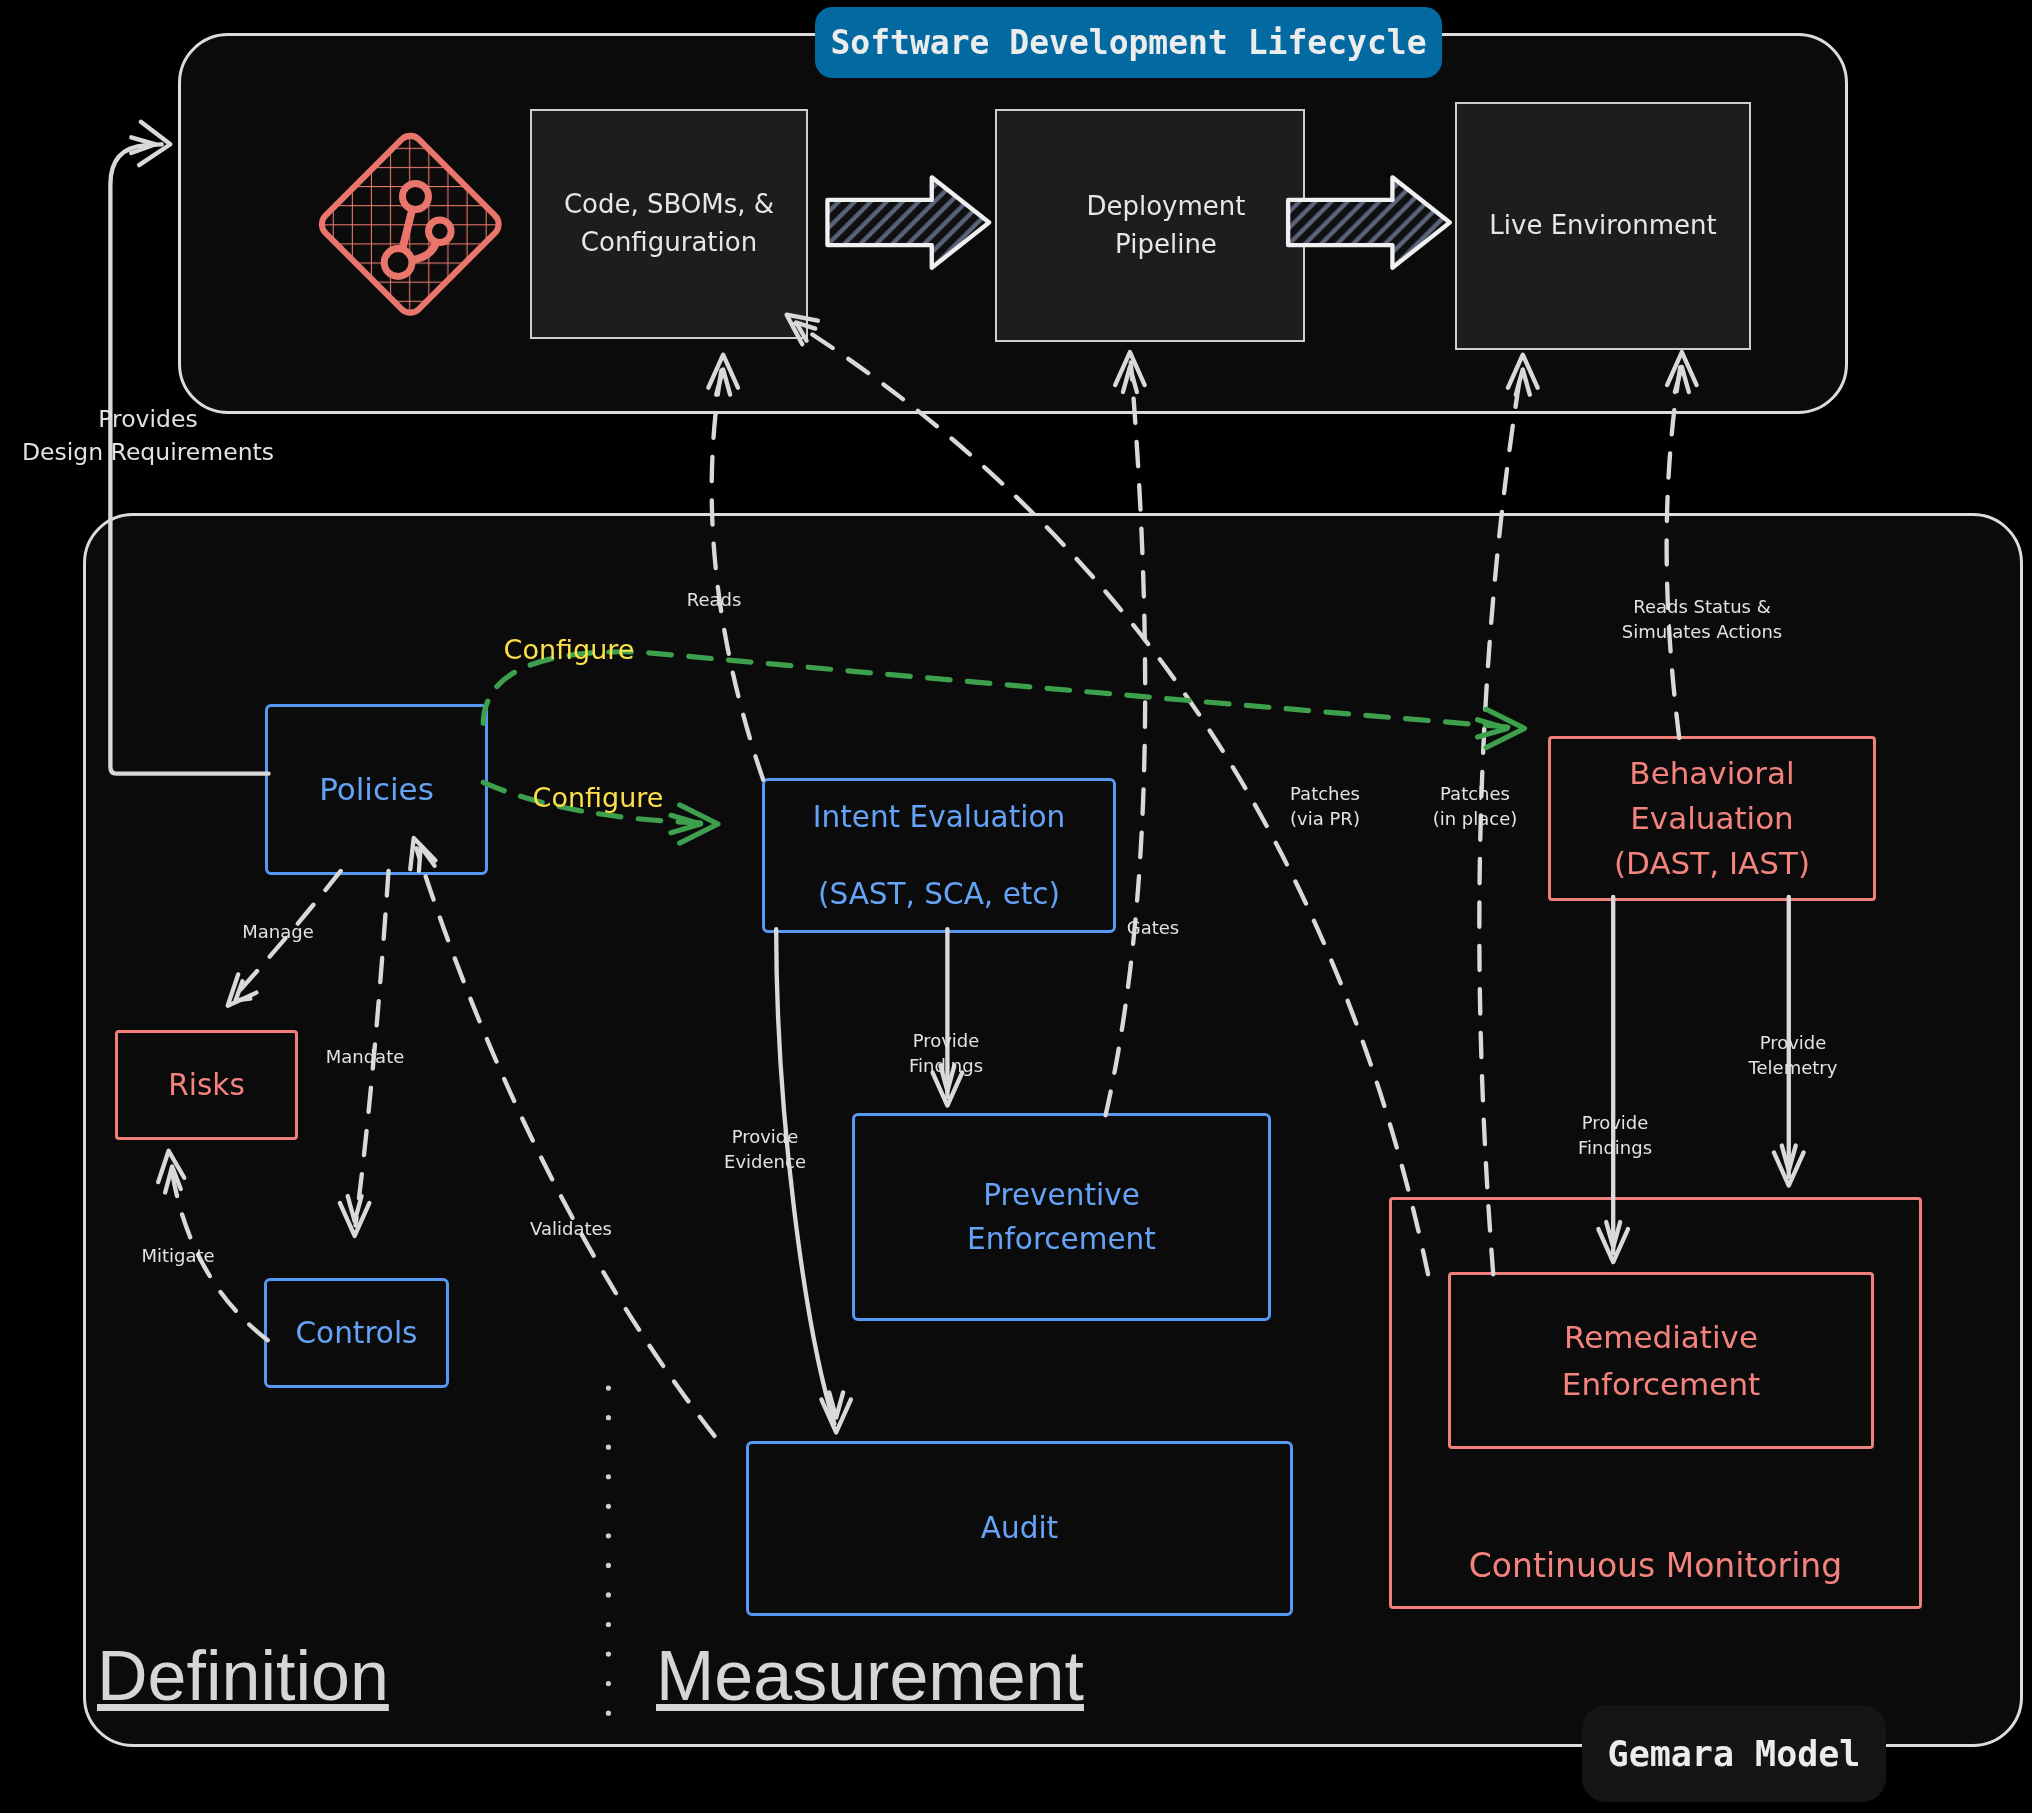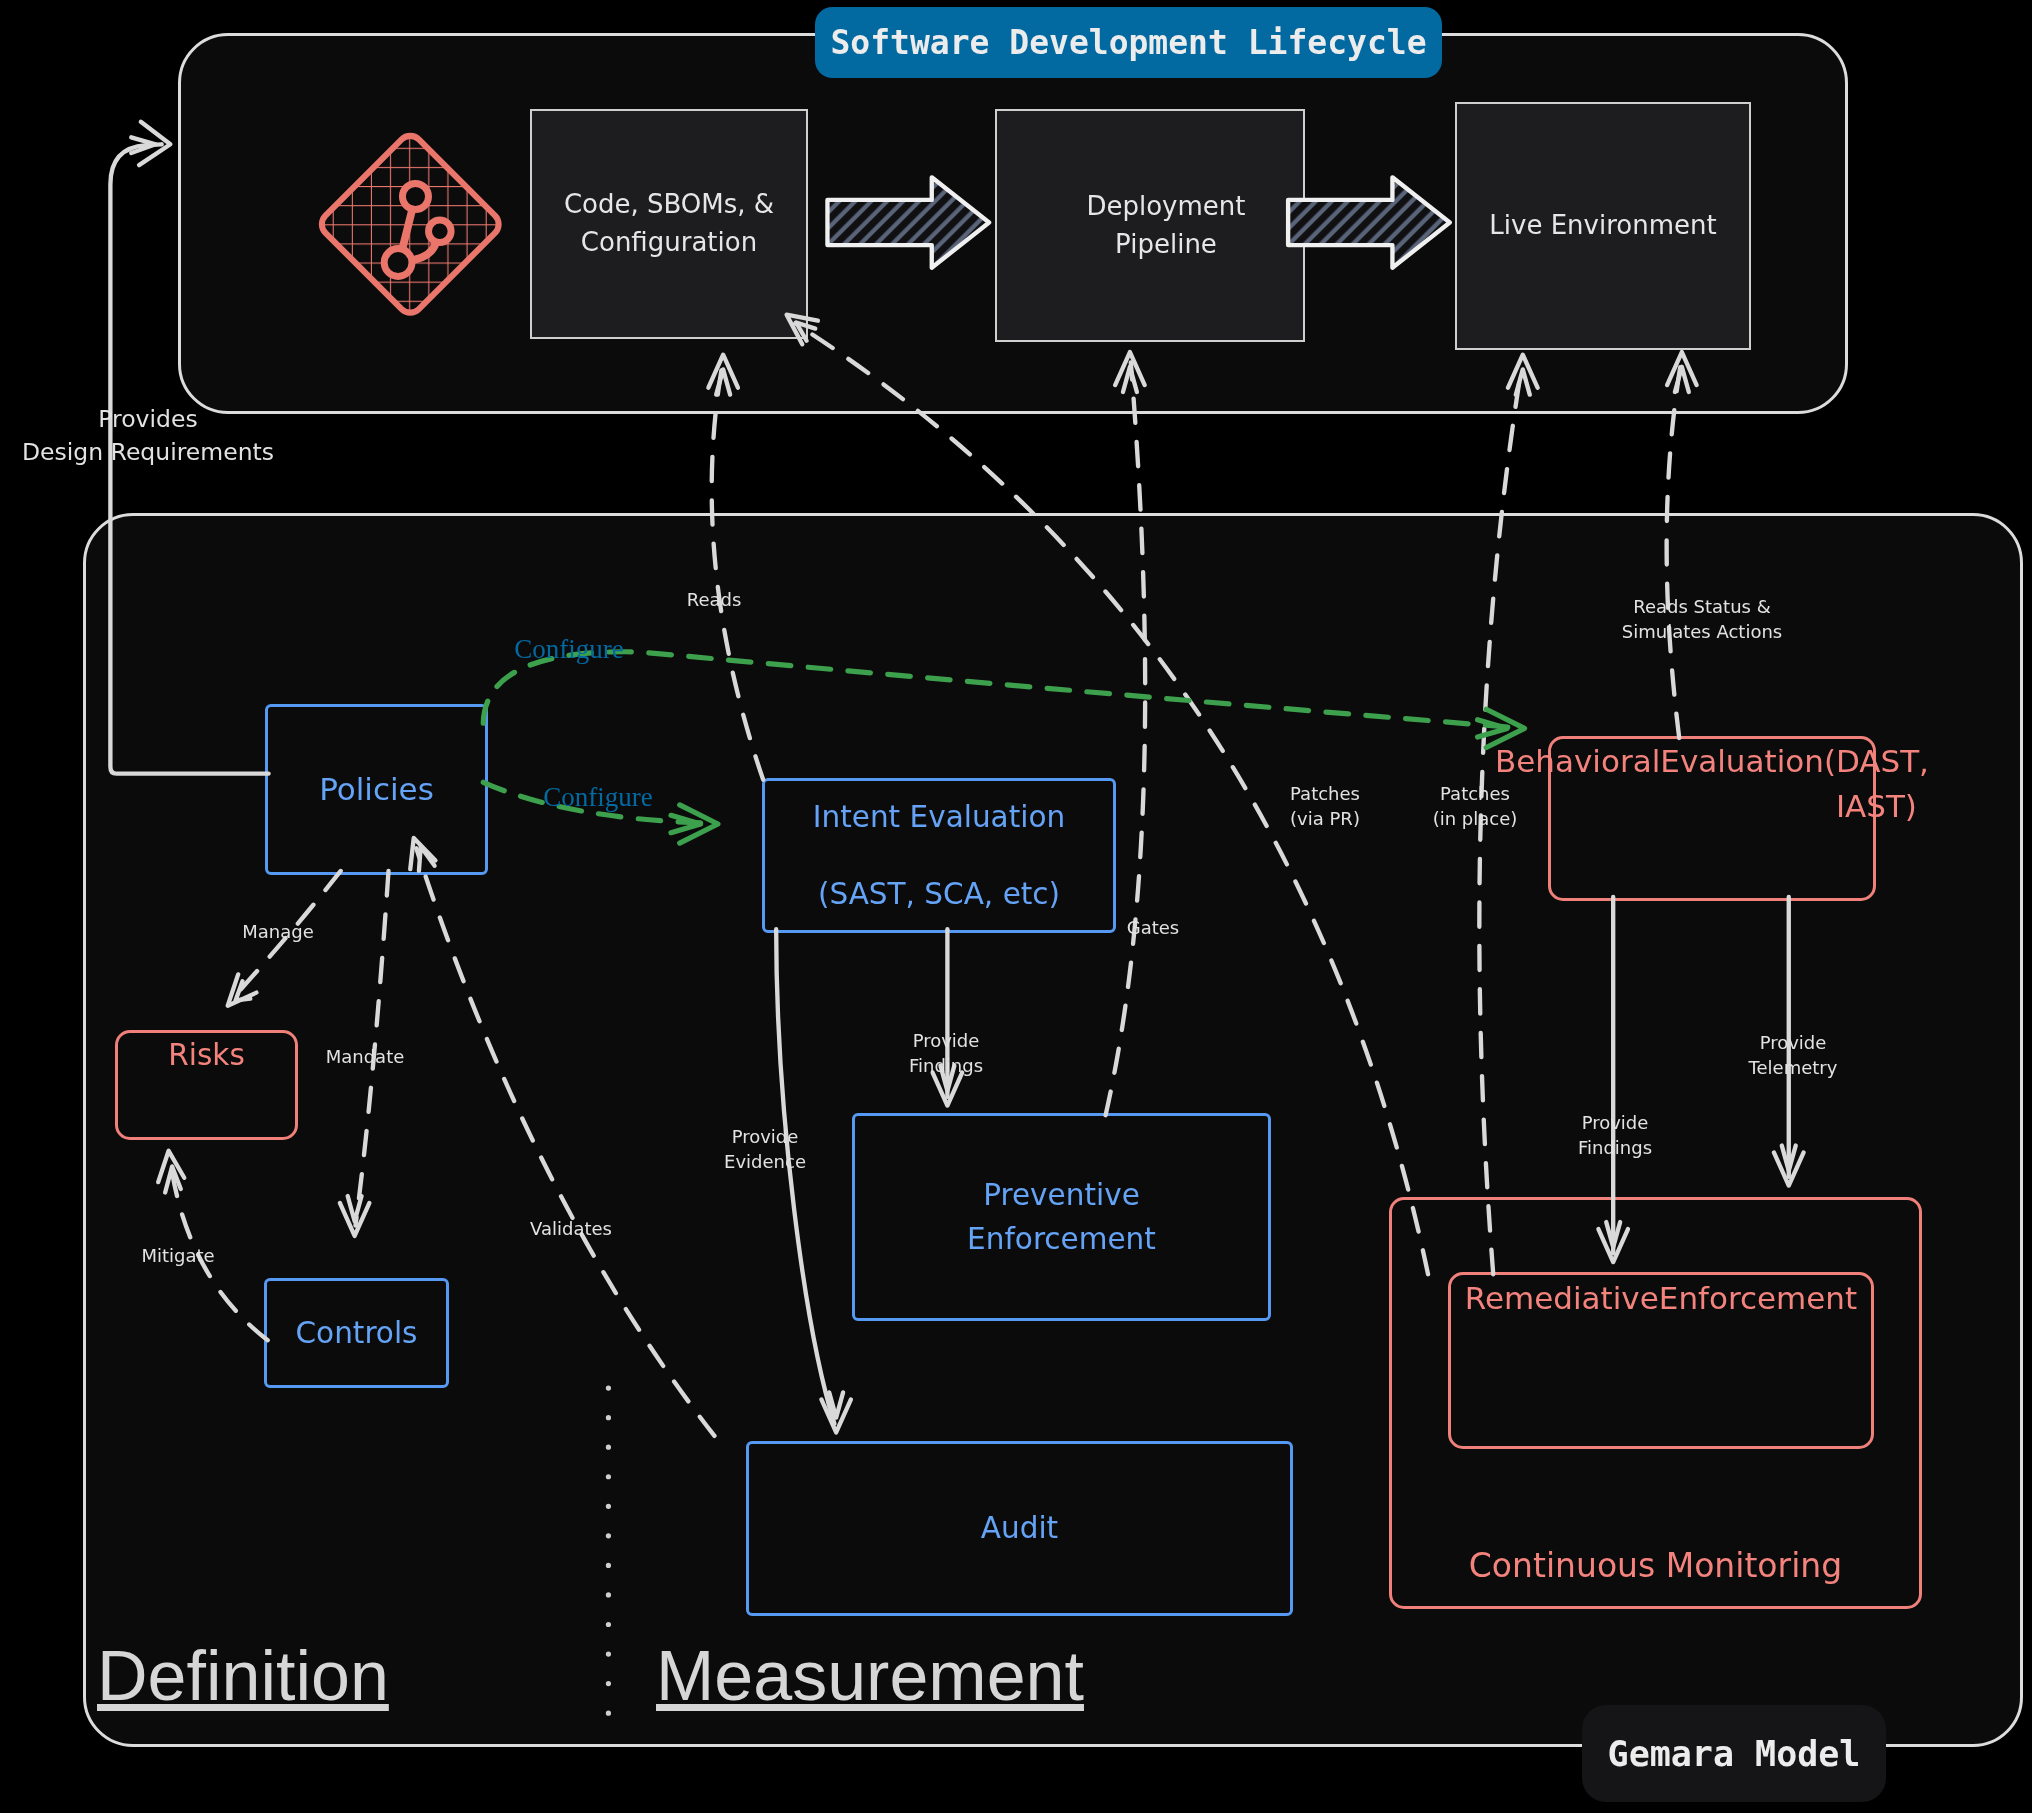--- a/index.html
+++ b/index.html
@@ -5,25 +5,25 @@
   html,body{margin:0;padding:0;background:#000;}
   #canvas{position:relative;width:2033px;height:1814px;background:#000;overflow:hidden;
           font-family:"DejaVu Sans",sans-serif;}
   .container{position:absolute;border:3.5px solid #dcdcdc;border-radius:50px;background:#0b0b0c;}
   .badge{position:absolute;background:#0369a1;border-radius:17.4px;display:flex;align-items:center;justify-content:center;
          font-family:"DejaVu Sans Mono","Liberation Mono",monospace;font-weight:bold;color:#ececec;}
   .graybox{position:absolute;background:#1d1d1f;border:2.6px solid #cfcfcf;display:flex;flex-direction:column;
            align-items:center;justify-content:center;color:#e6e6e6;font-size:26px;line-height:1.45;text-align:center;}
   .bluebox{position:absolute;background:transparent;border:3.5px solid #5599f2;border-radius:6px;display:flex;flex-direction:column;
            align-items:center;justify-content:center;color:#64a3f6;font-size:29.5px;line-height:1.5;text-align:center;}
-  .redbox{position:absolute;background:transparent;border:3.5px solid #f0807a;border-radius:15px;display:flex;flex-direction:row;
-          justify-content:center;color:#f4837d;font-size:29.5px;line-height:1.5;text-align:center;}
+  .redbox{position:absolute;background:transparent;border:3.5px solid #f0807a;border-radius:4px;display:flex;flex-direction:column;
+          align-items:center;justify-content:center;color:#f4837d;font-size:29.5px;line-height:1.5;text-align:center;}
   .elabel{position:absolute;transform:translate(-50%,-50%);color:#e2e2e2;font-size:18px;line-height:1.4;
           text-align:center;white-space:nowrap;}
-  .elabel.green{color:#0369a1;font-size:27px;font-family:Liberation Serif, serif;}
+  .elabel.green{color:#fde047;font-size:27px;}
   .seclabel{position:absolute;transform:translateY(-50%);color:#d6d6d6;font-size:70px;
             font-family:"Liberation Sans",sans-serif;white-space:nowrap;text-decoration:underline;}
   .cm-label{position:absolute;left:0;right:0;bottom:15.6px;text-align:center;color:#f4837d;font-size:33px;}
   svg{position:absolute;left:0;top:0;pointer-events:none;}
 </style>
 </head>
 <body>
 
 <div id="canvas">
 

